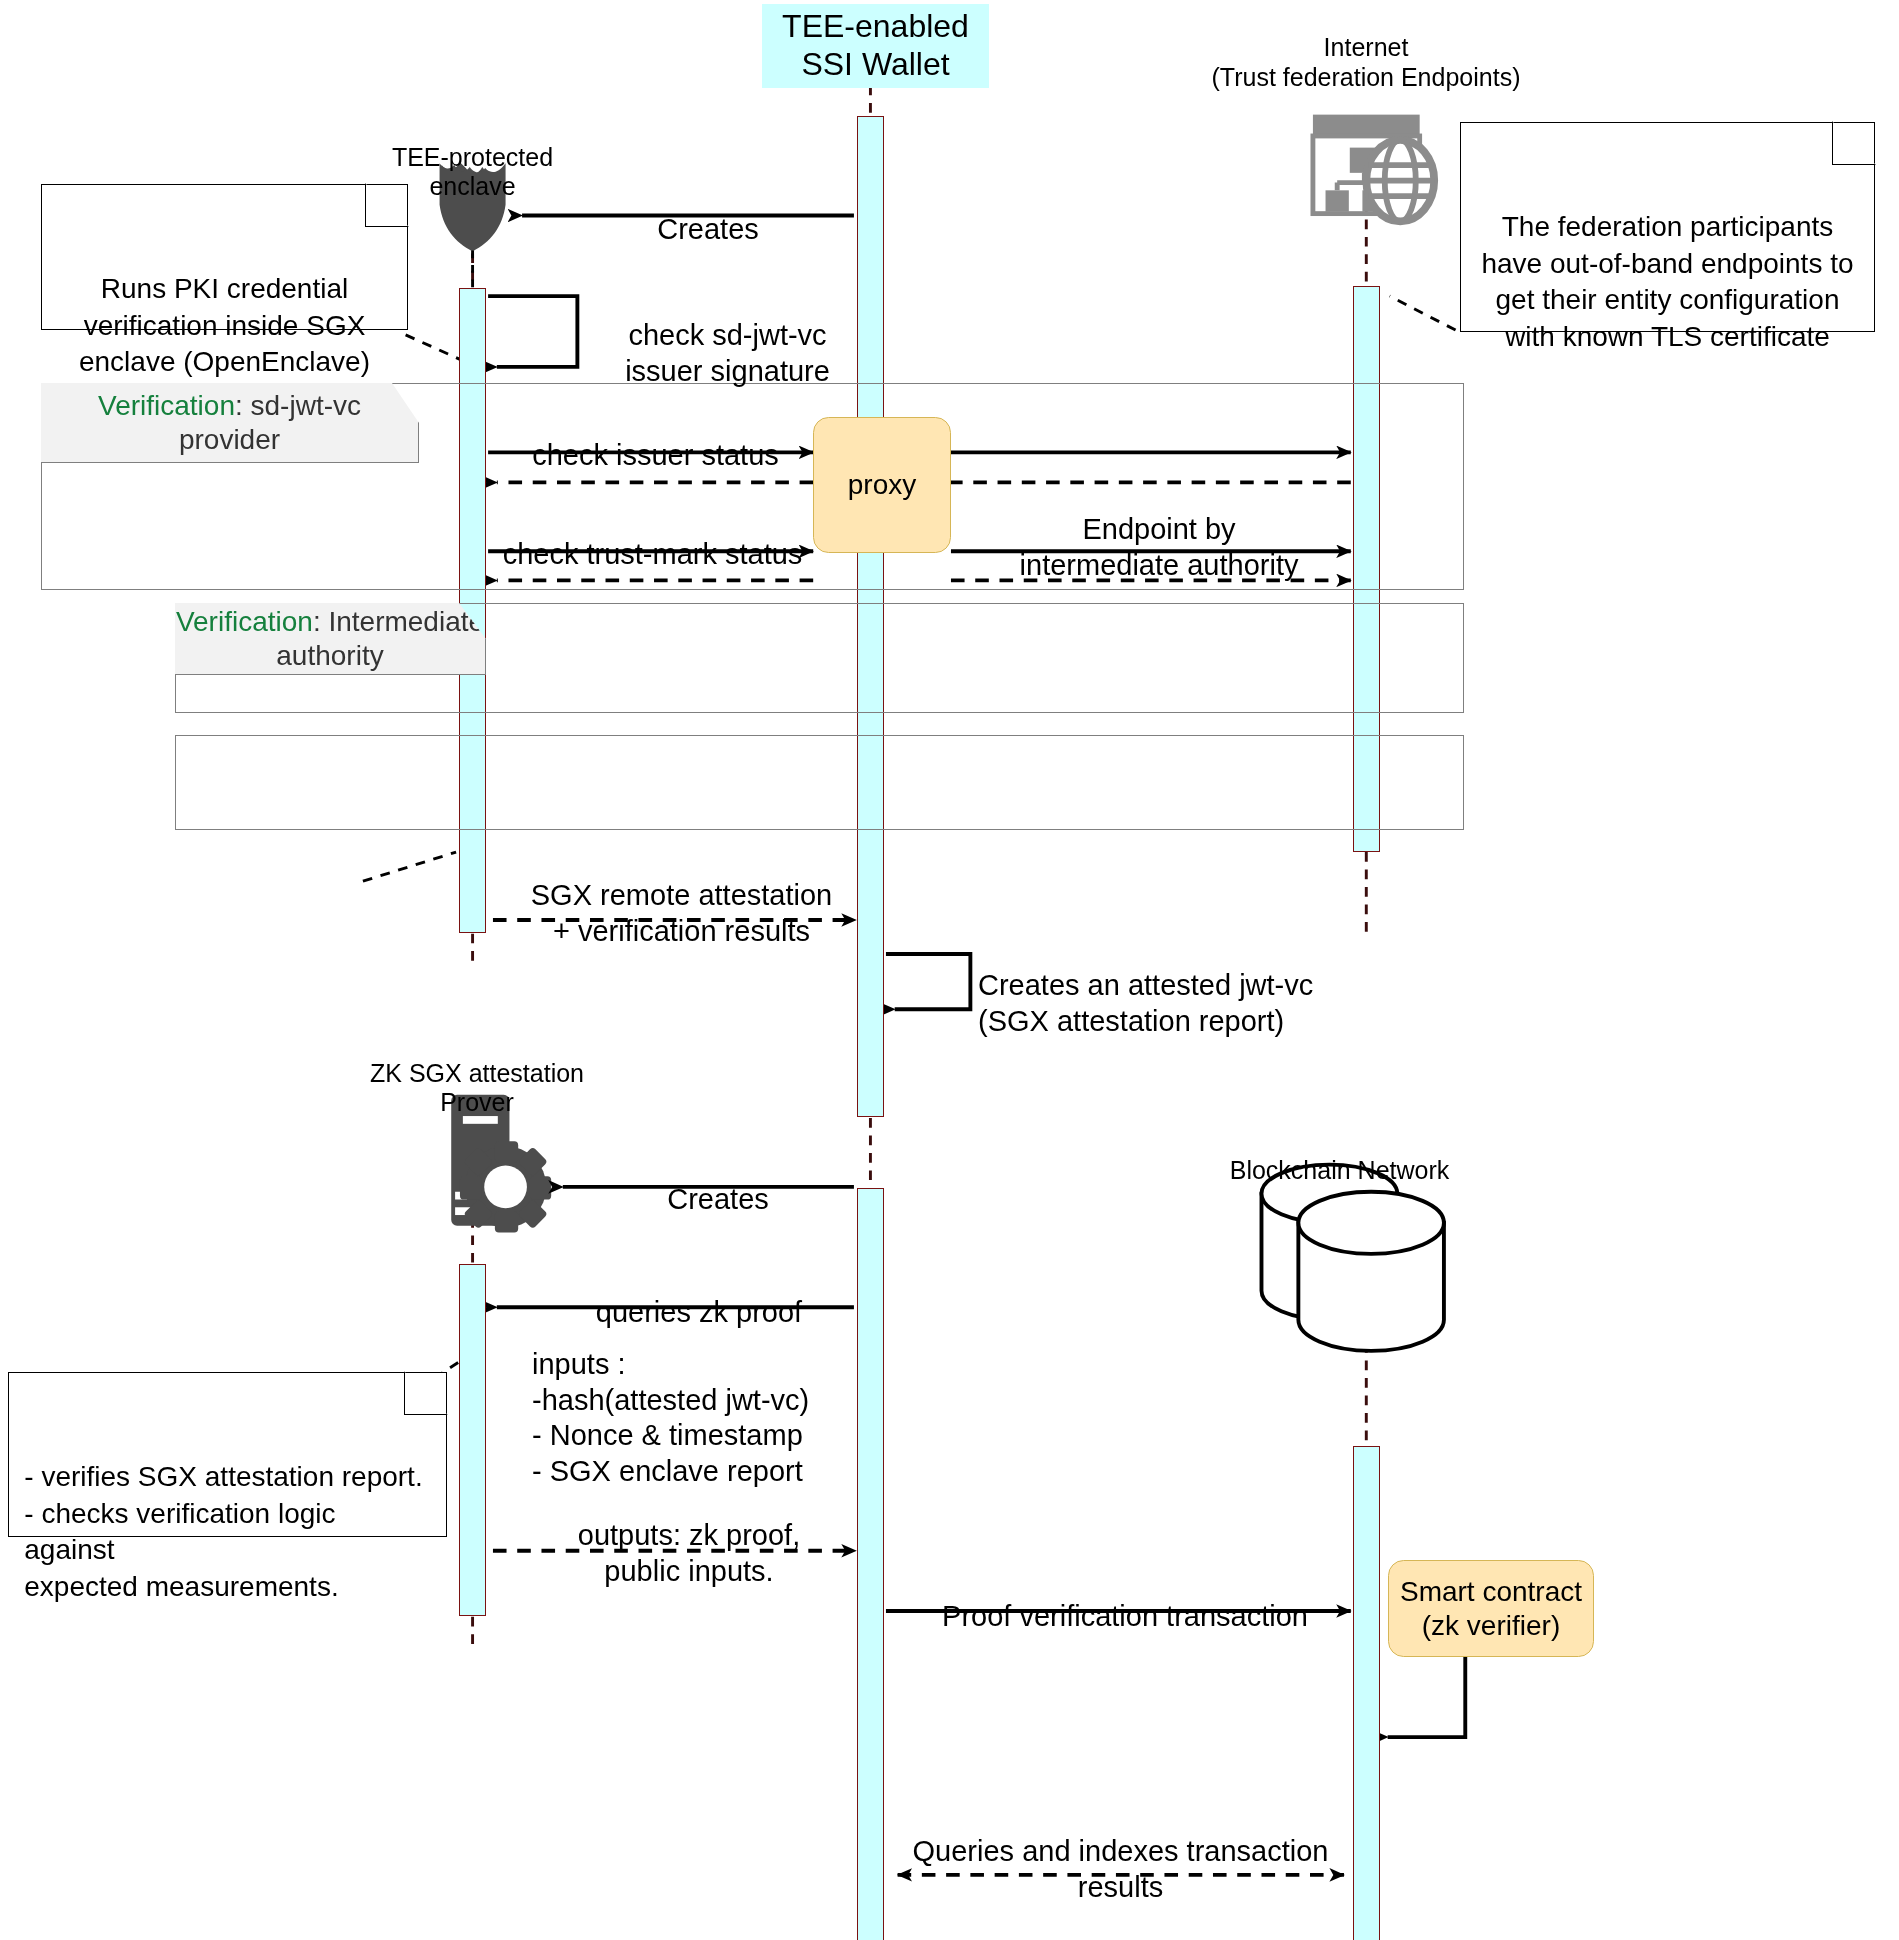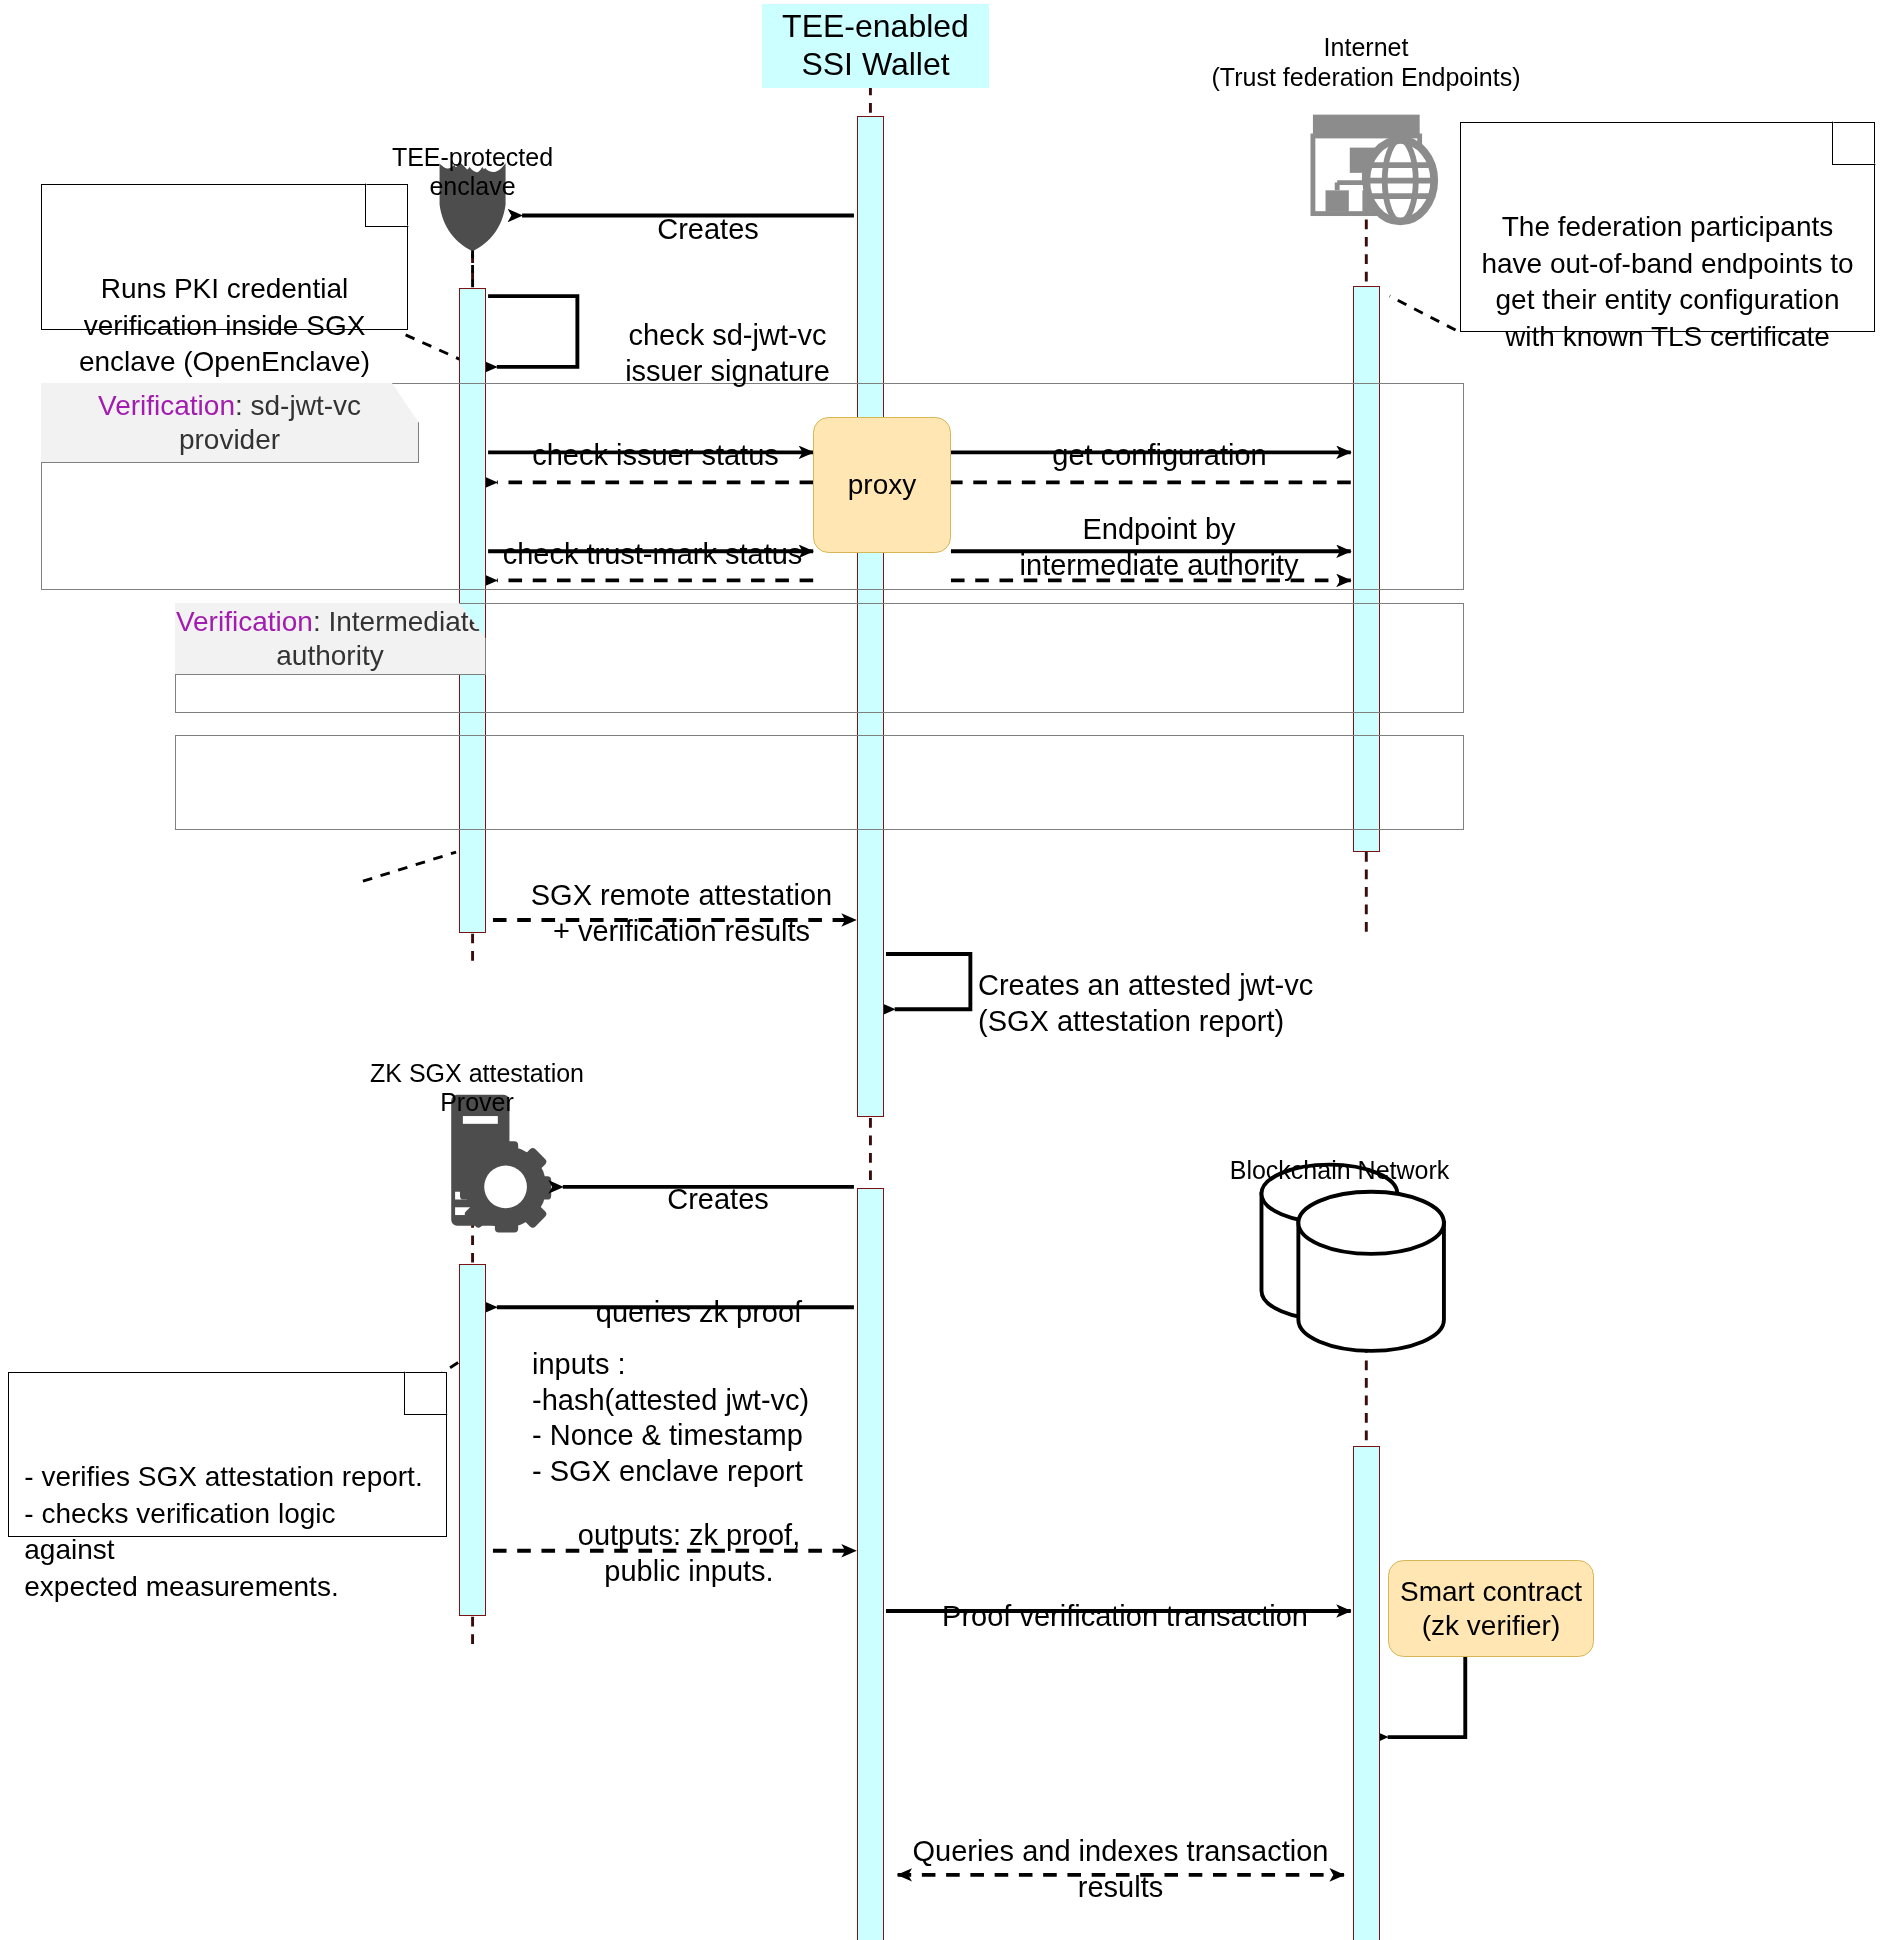--- a/index.html
+++ b/index.html
@@ -24,21 +24,21 @@
   
   .frag{
     border:1.9px solid #7f7f7f;box-sizing:border-box;background:transparent;
   }
   .frag-head{
     position:absolute;left:0;top:0;background:#f2f2f2;border-right:1.9px solid #7f7f7f;
     border-bottom:1.9px solid #7f7f7f;box-sizing:border-box;
     display:flex;align-items:center;justify-content:center;text-align:center;
     font-size:28px;line-height:1.2;color:#333;
   }
-  .frag-head .kw{color:#a21caf;}
+  .frag-head .kw{color:#15803d;}
   .frag-head-clip{
     
     clip-path:polygon(0 0, calc(100% - 27px) 0, 100% 50%, 100% 100%, 0 100%);
   }
 
   
   .note{
     background:#fff;border:1.9px solid #000;box-sizing:border-box;
     font-size:28px;line-height:1.3;padding:13.6px 15.5px;white-space:pre-line;
     position:absolute;
@@ -275,23 +275,20 @@
 
   <div class="msglabel" style="left:582px;top:283px;width:291px;">
     <span>check sd-jwt-vc
 issuer signature</span>
   </div>
 
   <div class="msglabel" style="left:505px;top:403px;width:301px;">
     <span>check issuer status</span>
   </div>
 
-  <div class="msglabel" style="left:975px;top:403px;width:369px;">
-    <span>get configuration</span>
-  </div>
 
   <div class="msglabel" style="left:495px;top:502px;width:315px;">
     <span>check trust-mark status</span>
   </div>
 
   <div class="msglabel" style="left:970px;top:477px;width:378px;">
     <span>Endpoint by
 intermediate authority</span>
   </div>
 

